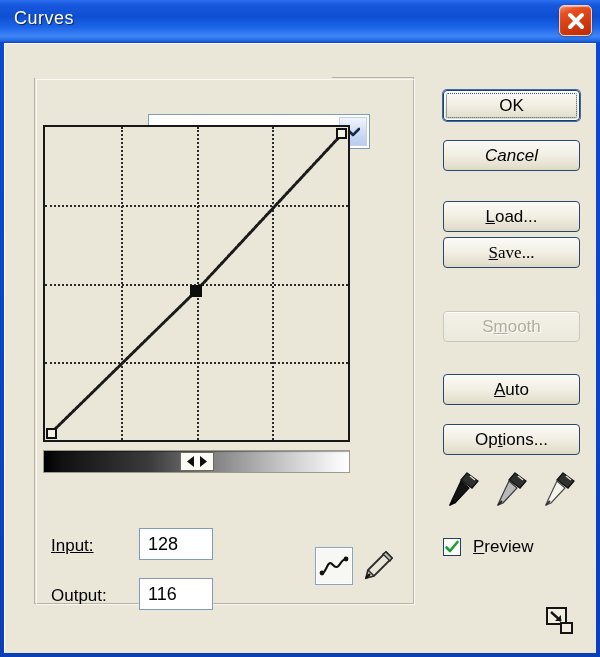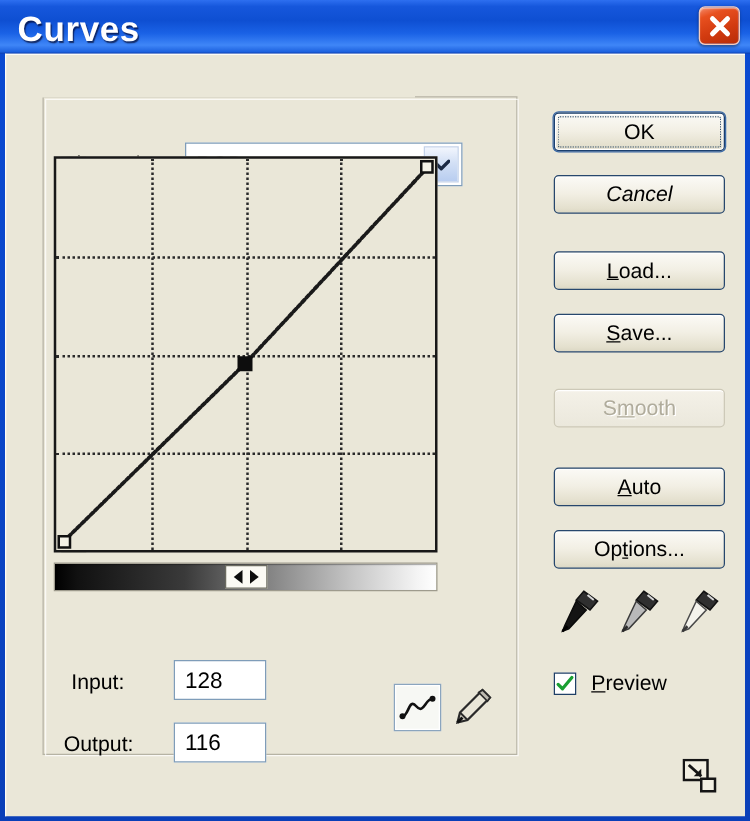--- a/index.html
+++ b/index.html
@@ -20,21 +20,21 @@
   }
   #titlebar {
     position: absolute; left: 0; top: 0; width: 600px; height: 43px;
     background: linear-gradient(180deg,
         #2d6ff0 0%, #1657dc 12%, #0e4fd2 38%,
         #1a62e6 62%, #3f86f7 84%, #1e63e0 96%, #0c3fb0 100%);
     overflow: hidden;
   }
   #title-text {
     position: absolute; left: 14px; top: 8px;
-    font-size: 28px; font-weight: bold; color: #ffffff;
+    font-size: 18px; font-weight: normal; color: #ffffff;
     letter-spacing: 0.5px;
     text-shadow: 1px 1px 1px rgba(0,0,30,0.65);
     font-family: "Liberation Sans", sans-serif;
   }
   #close-btn {
     position: absolute; right: 8px; top: 5px;
     width: 33px; height: 31px;
     border-radius: 5px;
     background: linear-gradient(160deg,#f48b6a 0%,#e8501f 22%,#d23b10 60%,#b72c08 100%);
     border: 1px solid #f6cdbd;
@@ -140,21 +140,21 @@
     background: #fbfaf4;
     border: 1px solid #6b6b60;
     display: flex; align-items: center; justify-content: center;
     gap: 1px; cursor: pointer;
   }
 
   
   .io-label {
     position: absolute; font-size: 17px; color: #000;
   }
-  #input-label  { left: 52px;  top: 492px; }
+  #input-label  { left: 46px;  top: 492px; text-decoration: underline; }
   #output-label { left: 46px;  top: 542px; }
   .io-field {
     position: absolute; width: 74px; height: 32px;
     background: #ffffff;
     border: 1px solid #7f9db9;
     cursor: text;
   }
   #input-field  { left: 134px; top: 484px; }
   #output-field { left: 134px; top: 534px; }
   .io-value {
@@ -203,21 +203,21 @@
   .btn.disabled {
     color: #b0ac9c;
     border: 1px solid #cdc9b8;
     background: linear-gradient(180deg,#f4f1e8 0%,#ebe8dc 100%);
     text-shadow: 1px 1px 0 #ffffff;
     cursor: default;
   }
   #btn-ok       { top: 46px; }
   #btn-cancel   { top: 96px; font-style: italic; }
   #btn-load     { top: 157px; }
-  #btn-save     { top: 207px; }
+  #btn-save     { top: 193px; font-family: Liberation Serif, serif; }
   #btn-smooth   { top: 267px; text-align: center; }
   #btn-auto     { top: 330px; }
   #btn-options  { top: 380px; }
 
   
   #droppers {
     position: absolute; left: 438px; top: 425px;
     width: 140px; height: 42px;
   }
   .dropper { position: absolute; top: 0; width: 34px; height: 40px; cursor: pointer; }

